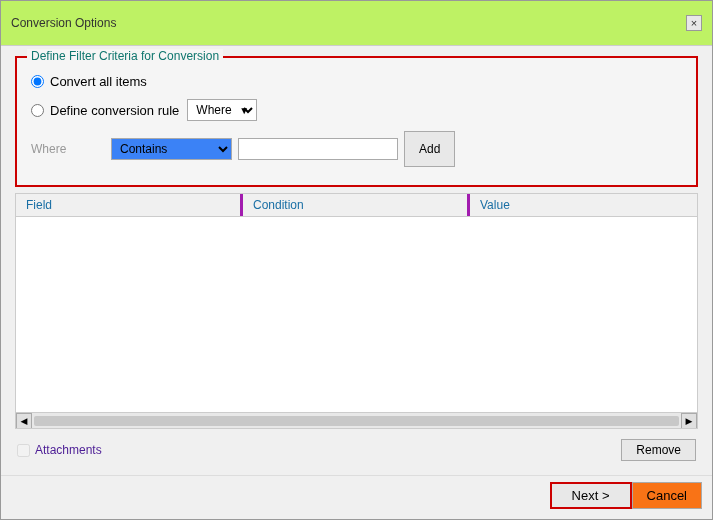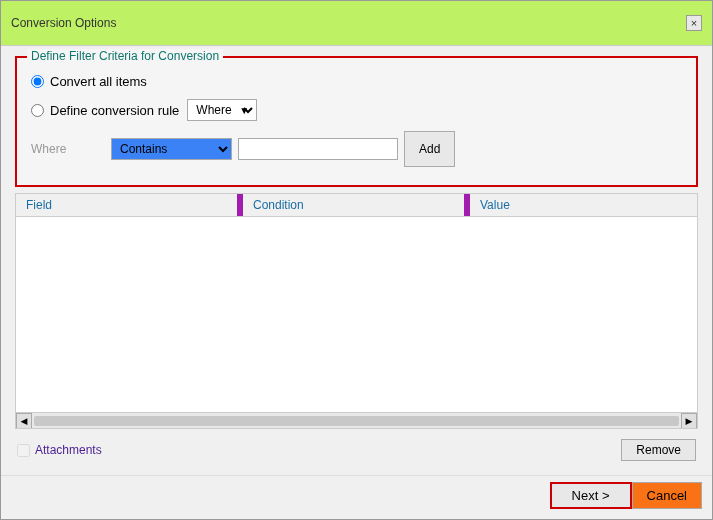--- a/index.html
+++ b/index.html
@@ -192,21 +192,21 @@
       display: grid;
       grid-template-columns: 1fr 1fr 1fr;
       background: #f0f0f0;
       border-bottom: 1px solid #ccc;
     }
 
     .th {
       padding: 4px 10px;
       font-size: 12px;
       color: #1a6fa5;
-      border-right: 6px solid #a21caf;
+      border-right: 3px solid #a21caf;
     }
 
     .th:last-child {
       border-right: none;
     }
 
     .table-body {
       flex: 1;
       overflow-y: auto;
     }

